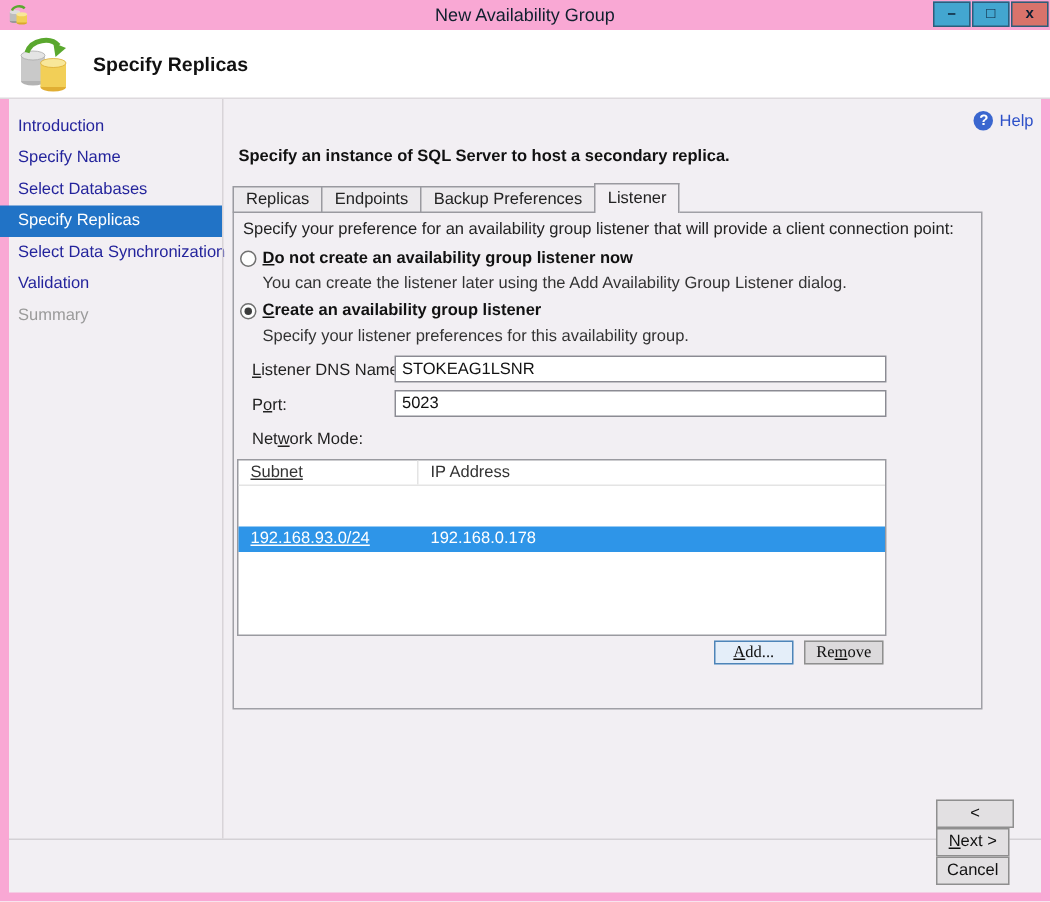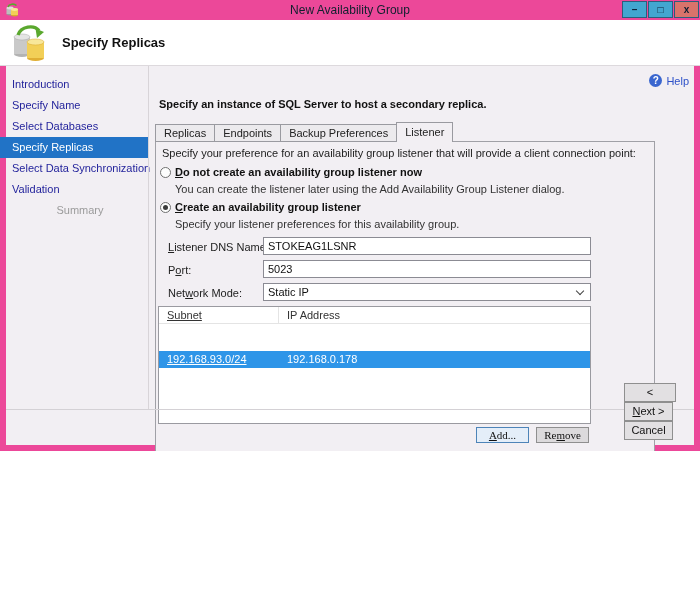--- a/index.html
+++ b/index.html
@@ -1,40 +1,40 @@
 <!DOCTYPE html>
 <html><head>
 <meta charset="utf-8">
 <style>
   * { margin:0; padding:0; box-sizing:border-box; }
   html,body { width:700px; height:601px; }
   body { font-family:"Liberation Sans", sans-serif; font-size:11px; color:#1b1b1b; }
 
-  .window { position:relative; width:700px; height:451px; background:#ec4899; overflow:hidden; }
+  .window { position:relative; width:700px; height:601px; background:#f9a8d4; overflow:hidden; }
 
   
   .titlebar { position:absolute; top:0; left:0; right:0; height:20px; }
   .app-icon { position:absolute; left:5px; top:3px; width:14px; height:14px; }
   .title-text { position:absolute; left:0; right:0; top:3px; text-align:center; font-size:12px; color:#10202e; }
   .win-controls { position:absolute; right:1px; top:1px; display:flex; gap:1px; }
   .win-btn { width:25px; height:17px; border:1px solid #2b5e7c; background:#43a6d0; display:flex; align-items:center; justify-content:center; font-weight:bold; font-size:10px; color:#0b1e33; }
   .win-btn.close { background:#d9736b; }
 
   
   .header-band { position:absolute; top:20px; left:0; right:0; height:46px; background:#ffffff; border-bottom:1px solid #ddd9dd; display:flex; align-items:center; }
   .header-icon { margin-left:10px; }
   .header-title { margin-left:12px; font-size:13px; font-weight:bold; color:#111; }
 
   
   .body { position:absolute; top:66px; left:6px; right:6px; bottom:6px; background:#f2eff3; }
 
   
   .sidebar { position:absolute; left:0; top:0; width:142px; bottom:36px; padding-top:8px; }
   .nav-item { height:21px; line-height:21px; padding-left:6px; color:#24249c; white-space:nowrap; }
-  .nav-item.disabled { color:#9b9b9b;text-align:center; }
+  .nav-item.disabled { color:#9b9b9b; }
   .nav-item.selected { position:relative; margin-left:-6px; padding-left:12px; width:148px; background:#2173c6; color:#ffffff; }
   .vline { position:absolute; left:142px; top:0; bottom:36px; width:1px; background:#d8d4d8; }
 
   
   .content { position:absolute; left:143px; top:0; right:0; bottom:0; }
   .help { position:absolute; top:8px; right:5px; display:flex; align-items:center; gap:4px; color:#2d50c8; cursor:default; }
   .help-icon { width:13px; height:13px; border-radius:50%; background:#3a66cf; color:#fff; font-size:10px; font-weight:bold; text-align:center; line-height:13px; }
   .heading { position:absolute; top:32px; left:10px; font-weight:bold; color:#111; }
 
   
@@ -157,24 +157,20 @@
         <div class="opt-label" style="top:59px;"><u>C</u>reate an availability group listener</div>
         <div class="opt-desc" style="top:76px;">Specify your listener preferences for this availability group.</div>
 
         <div class="fld-label" style="top:99px;"><u>L</u>istener DNS Name:</div>
         <input class="fld-input" style="top: 95px;" value="STOKEAG1LSNR">
 
         <div class="fld-label" style="top:122px;">P<u>o</u>rt:</div>
         <input class="fld-input" style="top: 118px;" value="5023">
 
         <div class="fld-label" style="top:145px;">Net<u>w</u>ork Mode:</div>
-        <div class="fld-select" style="top:141px;">
-          <span>Static IP</span>
-          <span class="chev"></span>
-        </div>
 
         <div class="table">
           <div class="thead">
               <span class="c1">Subnet</span>
               <span class="c2">IP Address</span>
             </div>
           <div>
               <div class="trow selected">
                 <span class="c1">192.168.93.0/24</span>
                 <span class="c2">192.168.0.178</span>

